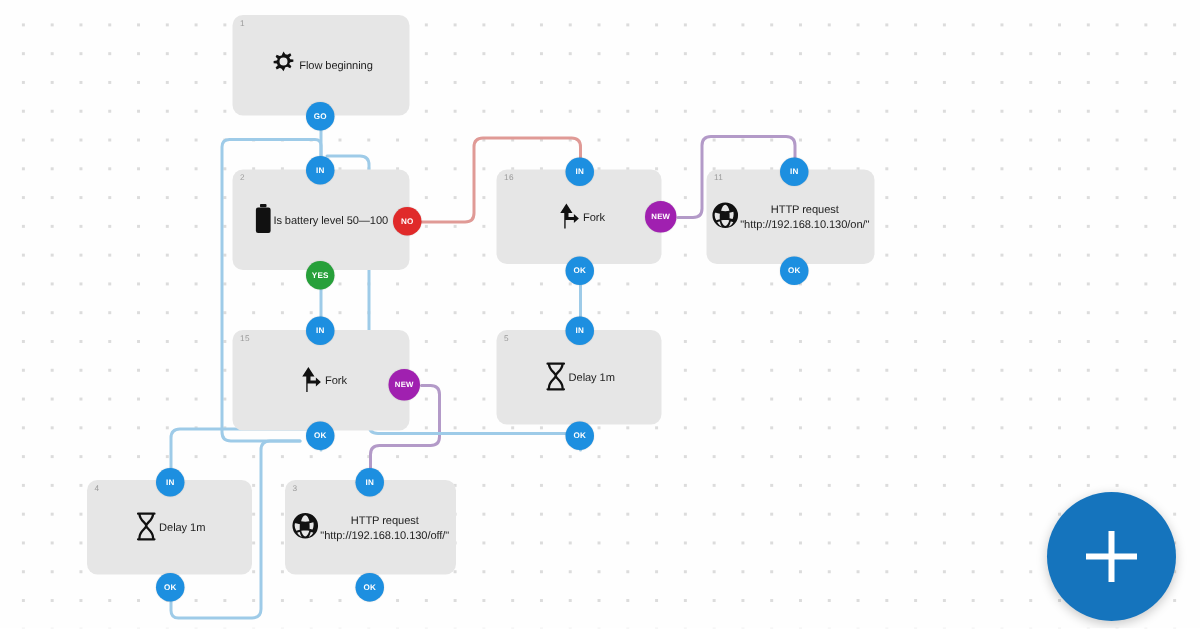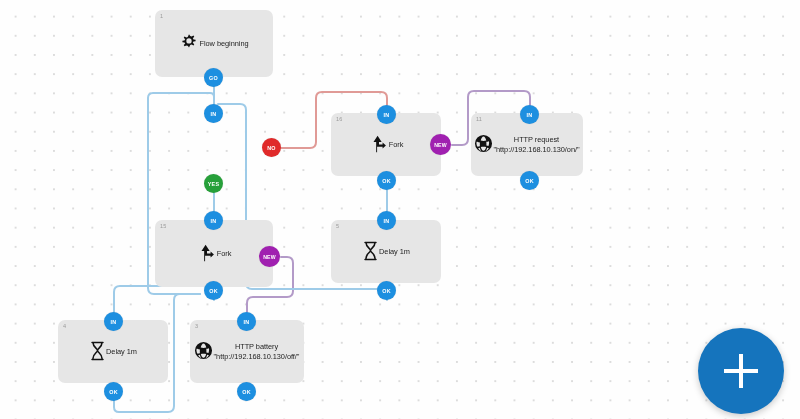--- a/index.html
+++ b/index.html
@@ -163,20 +163,32 @@
       <span class="node-icon">
         <svg width="20" height="20" viewBox="0 0 24 24" fill="#111111">
           <path d="M12 1.6l1.5 2.1a8.6 8.6 0 0 1 1.6.45l2.3-1.1.9 1.55-1.75 1.8c.33.4.62.85.84 1.33l2.5.35v1.8l-2.5.35c-.22.48-.51.93-.84 1.33l1.75 1.8-.9 1.55-2.3-1.1c-.5.2-1.04.35-1.6.45L12 17.4l-1.5-2.1a8.6 8.6 0 0 1-1.6-.45l-2.3 1.1-.9-1.55 1.75-1.8a6.4 6.4 0 0 1-.84-1.33L4.1 11v-1.8l2.5-.35c.22-.48.51-.93.84-1.33L5.69 5.72l.9-1.55 2.3 1.1c.5-.2 1.04-.35 1.6-.45L12 1.6zm0 4.7a3.2 3.2 0 1 0 0 6.4 3.2 3.2 0 0 0 0-6.4z"></path>
         </svg>
       </span>
       <span class="node-label">Flow beginning</span>
     </div>
   </div>
   <div class="port port-go" style="left:204px; top:68px;">GO</div>
 
+  <div class="node" style="left:155px; top:113px; width:118px; height:67px;">
+    <span class="node-id">2</span>
+    <div class="node-body">
+      <span class="node-icon">
+        <svg width="13" height="20" viewBox="0 0 14 22" fill="#111111">
+          <rect x="4.6" y="0" width="4.8" height="2.4" rx="0.7"></rect>
+          <rect x="1.6" y="2.6" width="10.8" height="18.6" rx="1.6"></rect>
+        </svg>
+      </span>
+      <span class="node-label">Is battery level 50—100</span>
+    </div>
+  </div>
   <div class="port port-in" style="left:204px; top:104px;">IN</div>
   <div class="port port-no" style="left:262px; top:138px;">NO</div>
   <div class="port port-yes" style="left:204px; top:174px;">YES</div>
 
   <div class="node" style="left:155px; top:220px; width:118px; height:67px;">
     <span class="node-id">15</span>
     <div class="node-body">
       <span class="node-icon">
         <svg width="20" height="20" viewBox="0 0 24 24" fill="#111111">
           <path d="M8.6 22V9.6H5.4L10.3 2l4.9 7.6h-3.2v3.1h4.3v-2.4l4 3.6-4 3.6v-2.3h-6.6V22z"></path>
@@ -247,21 +259,21 @@
   <div class="port port-ok" style="left:104px; top:382px;">OK</div>
 
   <div class="node" style="left:190px; top:320px; width:114px; height:63px;">
     <span class="node-id">3</span>
     <div class="node-body">
       <span class="node-icon">
         <svg width="19" height="19" viewBox="0 0 24 24" fill="#111111">
           <path d="M12 1.2A10.8 10.8 0 1 0 12 22.8 10.8 10.8 0 0 0 12 1.2zm0 1.9c1.5 0 2.9 2.1 3.5 5.2-1.1.25-2.3.4-3.5.4s-2.4-.15-3.5-.4c.6-3.1 2-5.2 3.5-5.2zM4.2 9.8c1 .4 2.1.7 3.3.9-.1.9-.15 1.8-.15 2.7 0 .7.03 1.4.08 2-1.1.2-2.1.5-3 .85A8.9 8.9 0 0 1 3.1 12c0-.76.08-1.5.23-2.2zm1 8.1c.7-.25 1.4-.45 2.2-.6.4 1.8 1 3.3 1.8 4.4a8.95 8.95 0 0 1-4-3.8zM12 21c-1.4 0-2.7-1.85-3.4-4.7 1.1-.15 2.2-.25 3.4-.25s2.3.1 3.4.25C14.7 19.15 13.4 21 12 21zm4.6-3.7c.8.15 1.5.35 2.2.6a8.95 8.95 0 0 1-4 3.8c.8-1.1 1.4-2.6 1.8-4.4zm2-1.85c-.9-.35-1.9-.65-3-.85.05-.6.08-1.3.08-2 0-.9-.05-1.8-.15-2.7 1.2-.2 2.3-.5 3.3-.9.15.7.23 1.44.23 2.2 0 1.5-.35 2.9-.96 4.15z"></path>
         </svg>
       </span>
-      <span class="node-label">HTTP battery "http://192.168.10.130/off/"</span>
+      <span class="node-label">HTTP request "http://192.168.10.130/off/"</span>
     </div>
   </div>
   <div class="port port-in" style="left:237px; top:312px;">IN</div>
   <div class="port port-ok" style="left:237px; top:382px;">OK</div>
 
   <button id="fab">
     <span class="plus-v"></span>
     <span class="plus-h"></span>
   </button>
 

